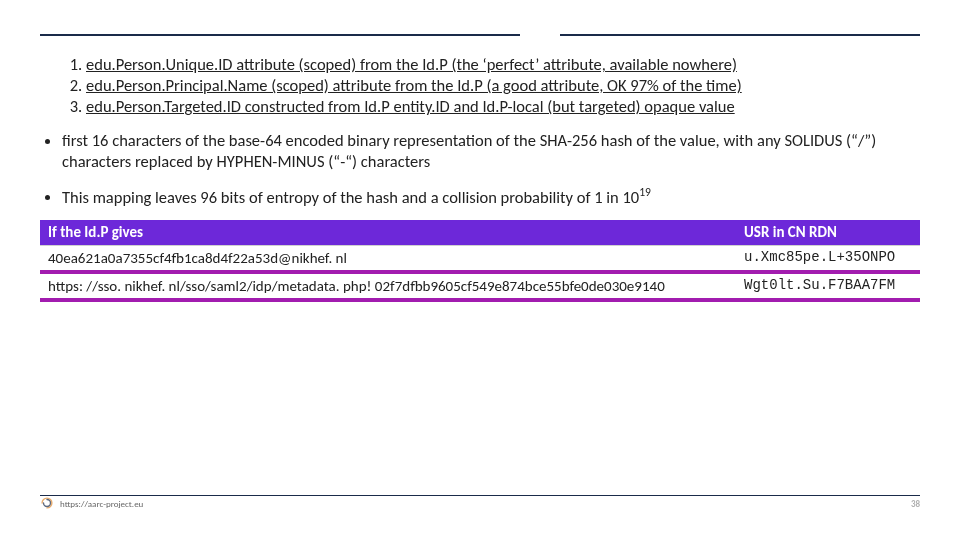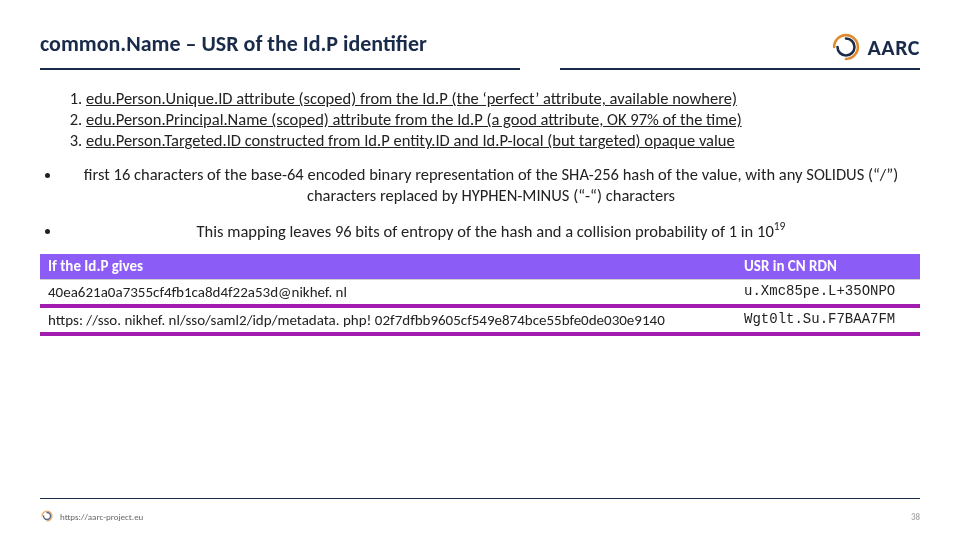--- a/index.html
+++ b/index.html
@@ -77,56 +77,55 @@
   .pushed {
     margin: 2px 0 2px 0;
   }
   ul.bullets {
     margin: 2px 0 6px 0;
     padding-left: 22px;
     font-size: 16.5px;
   }
   ul.bullets li {
     margin: 14px 0;
-    text-align: center;
   }
   .sup {
     vertical-align: super;
     font-size: 0.7em;
   }
   table.usr {
     width: 100%;
     border-collapse: collapse;
     font-size: 15px;
     margin-top: 2px;
   }
   table.usr th {
-    background: #8b5cf6;
+    background: #6d28d9;
     color: #fff;
     text-align: left;
     font-weight: 600;
     padding: 3px 8px;
     border-bottom: 1px solid #d0d0d0;
   }
   table.usr td {
     padding: 3px 8px;
     border-bottom: 4px solid #a21caf;
   }
   table.usr td:last-child {
     font-family: Consolas, "Courier New", monospace;
     font-size: 14px;
     white-space: nowrap;
   }
   .footer {
     position: absolute;
     left: 40px;
     right: 40px;
-    bottom: 17px;
+    bottom: 30px;
     border-top: 1px solid #1a2b4a;
-    padding-top: 10px;
+    padding-top: 0;
     display: flex;
     align-items: center;
     justify-content: space-between;
     font-size: 9px;
     color: #666;
   }
   .footer-left {
     display: flex;
     align-items: center;
     gap: 6px;
@@ -139,32 +138,20 @@
   .pagenum {
     color: #b0b0b0;
     font-weight: bold;
   }
 </style>
 </head>
 <body>
 
 <div class="slide">
 
-  <div class="header">
-    <div>
-      <h1 class="title">common.Name – USR of the Id.P identifier</h1>
-    </div>
-    <div class="logo">
-      <svg class="logo-swirl" viewBox="0 0 40 40">
-        <path d="M6 20 A14 14 0 1 1 20 34" stroke="#e08a2f" stroke-width="3" fill="none" stroke-linecap="round"></path>
-        <path d="M10 20 A10 10 0 1 0 20 10" stroke="#1a2b4a" stroke-width="3" fill="none" stroke-linecap="round"></path>
-      </svg>
-      <span class="logo-text">AARC</span>
-    </div>
-  </div>
 
   <div class="rules-top">
     <hr class="r1">
     <hr class="r2">
   </div>
 
   <div class="body">
 
     <ol class="attrs">
       <li>edu.Person.Unique.ID attribute (scoped) from the Id.P (the ‘perfect’ attribute, available nowhere)</li>

